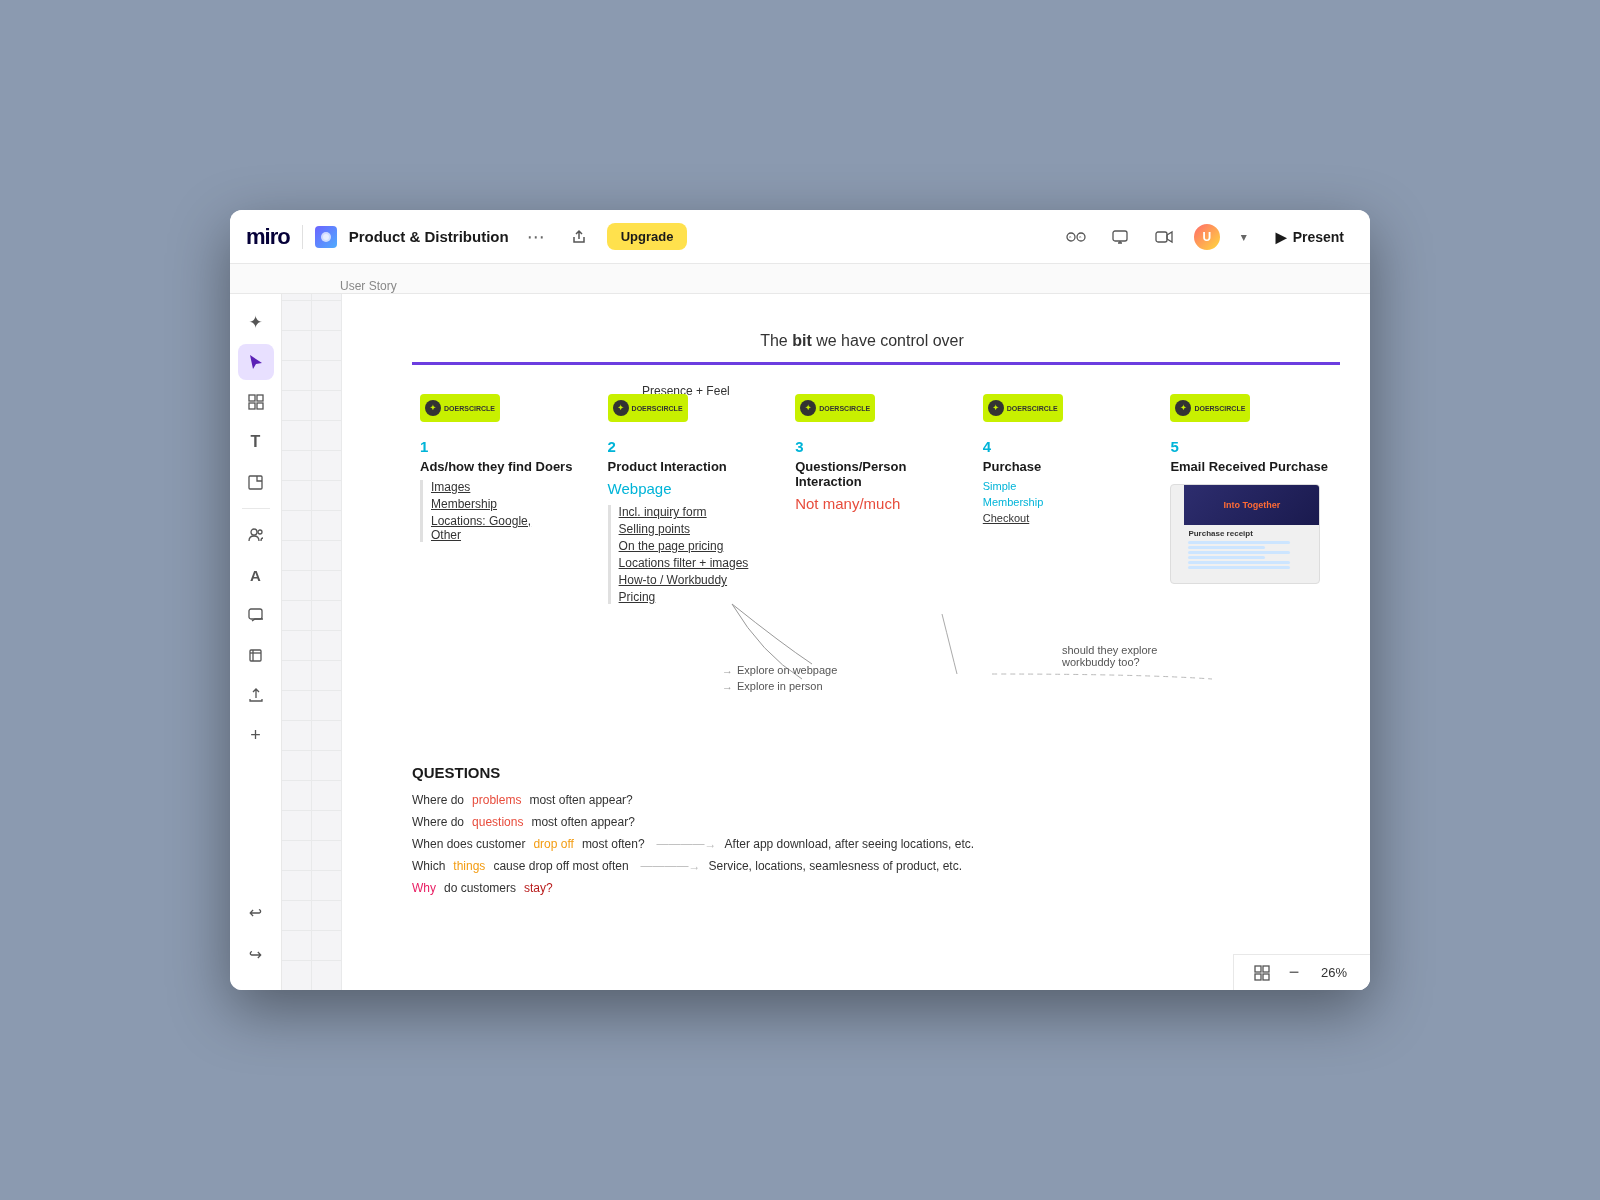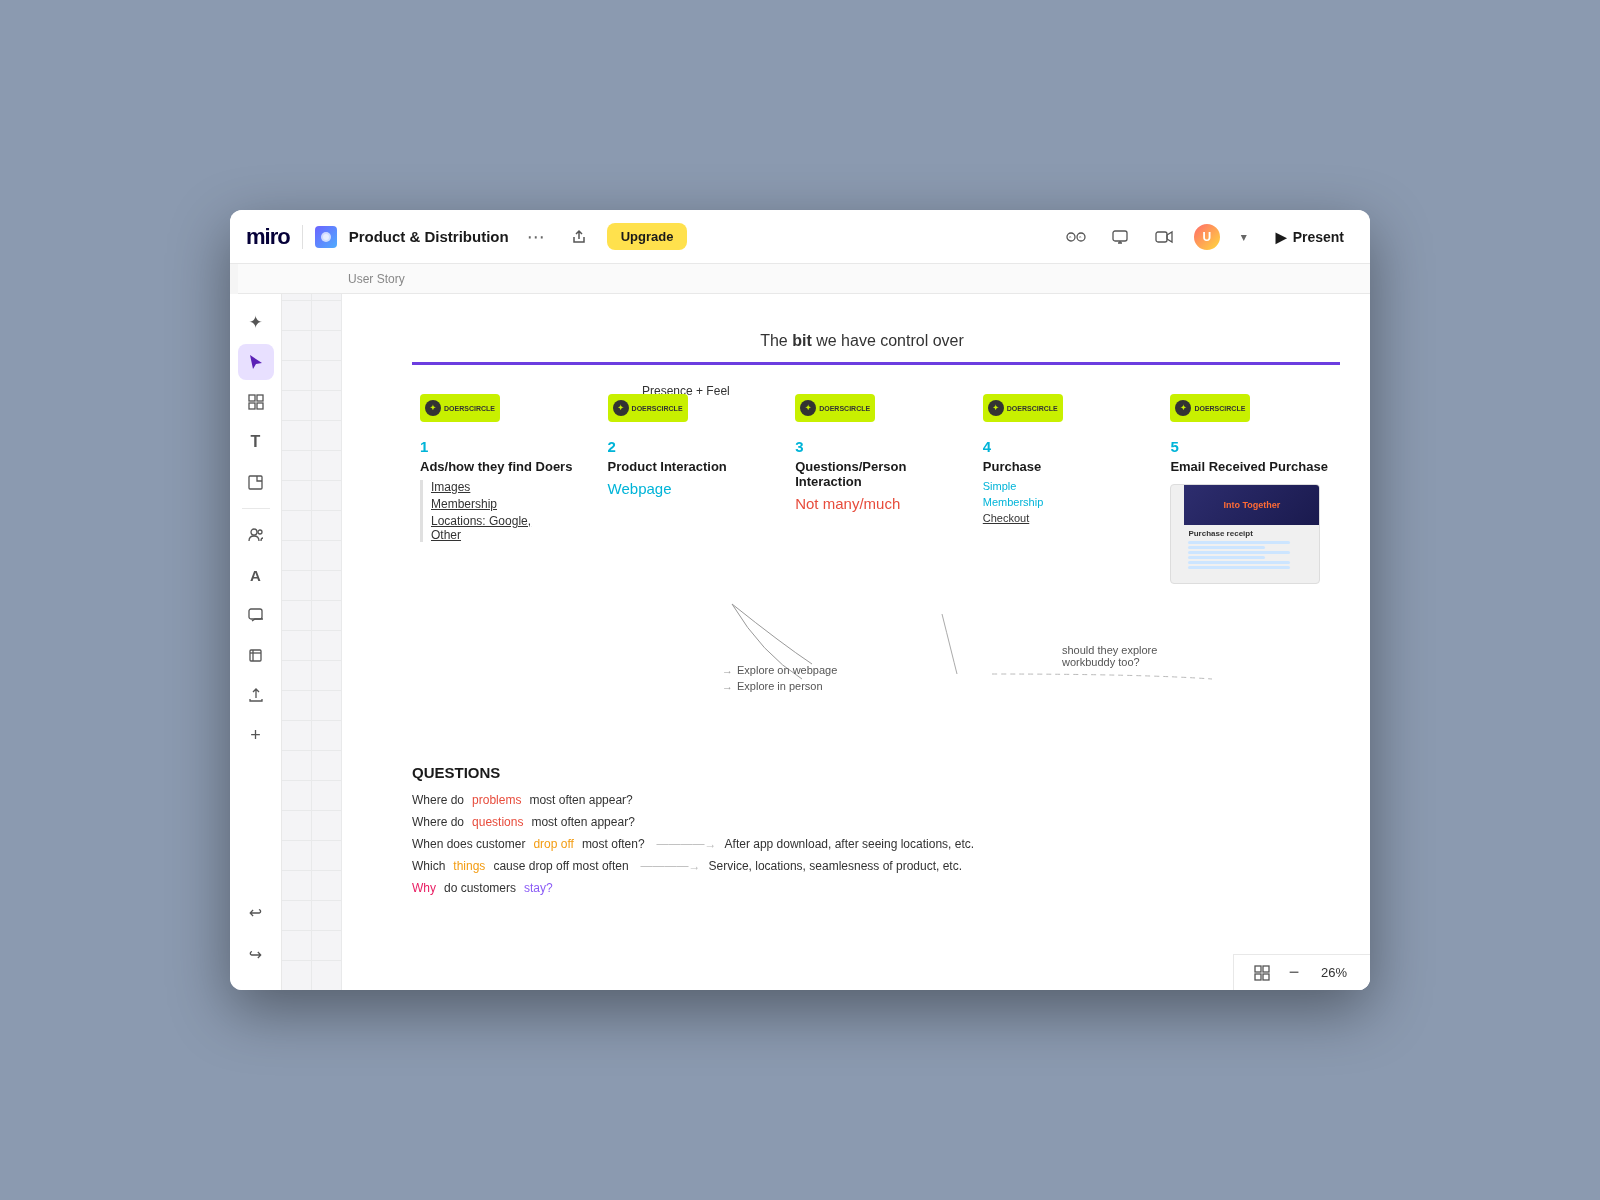--- a/index.html
+++ b/index.html
@@ -136,24 +136,23 @@
       justify-content: center;
       cursor: pointer;
       color: #444;
     }
     
     .breadcrumb-bar {
       height: 30px;
       background: #fafafa;
       border-bottom: 1px solid #e8e8e8;
       display: flex;
-      align-items: center;
+      align-items: flex-end;
       padding: 0 16px 0 110px;
       flex-shrink: 0;
-      margin-left: 8px;
     }
     .breadcrumb-text {
       font-size: 12px;
       color: #888;
     }
     
     .main {
       display: flex;
       flex: 1;
       overflow: hidden;
@@ -626,20 +625,28 @@
           </div>
 
           <div class="col">
             <div class="col-logo">
               <div class="col-logo-circle">✦</div>
               <span>DOERSCIRCLE</span>
             </div>
             <div class="col-num">2</div>
             <div class="col-title">Product Interaction</div>
             <div class="col-subtitle">Webpage</div>
+            <div class="col-items">
+              <div class="col-item">Incl. inquiry form</div>
+              <div class="col-item">Selling points</div>
+              <div class="col-item">On the page pricing</div>
+              <div class="col-item">Locations filter + images</div>
+              <div class="col-item">How-to / Workbuddy</div>
+              <div class="col-item">Pricing</div>
+            </div>
           </div>
 
           <div class="col">
             <div class="col-logo">
               <div class="col-logo-circle">✦</div>
               <span>DOERSCIRCLE</span>
             </div>
             <div class="col-num">3</div>
             <div class="col-title">Questions/Person Interaction</div>
             <div class="col-subtitle red">Not many/much</div>
@@ -723,21 +730,21 @@
             <span>Which </span>
             <span class="q-highlight-orange">things</span>
             <span> cause drop off most often</span>
             <span style="color:#bbb;margin-left:4px;">————→</span>
             <span>Service, locations, seamlesness of product, etc.</span>
           </div>
 
           <div class="question-row">
             <span class="q-highlight-pink">Why</span>
             <span> do customers </span>
-            <span style="color:#8b5cf6;">stay?</span>
+            <span style="color:#b91c1c;">stay?</span>
           </div>
         </div>
 
         <div class="bottom-bar">
           <div class="zoom-icon">
             <svg width="16" height="16" viewBox="0 0 16 16" fill="none" stroke="#555" stroke-width="1.3">
               <rect x="1" y="1" width="6" height="6"></rect>
               <rect x="9" y="1" width="6" height="6"></rect>
               <rect x="1" y="9" width="6" height="6"></rect>
               <rect x="9" y="9" width="6" height="6"></rect>

